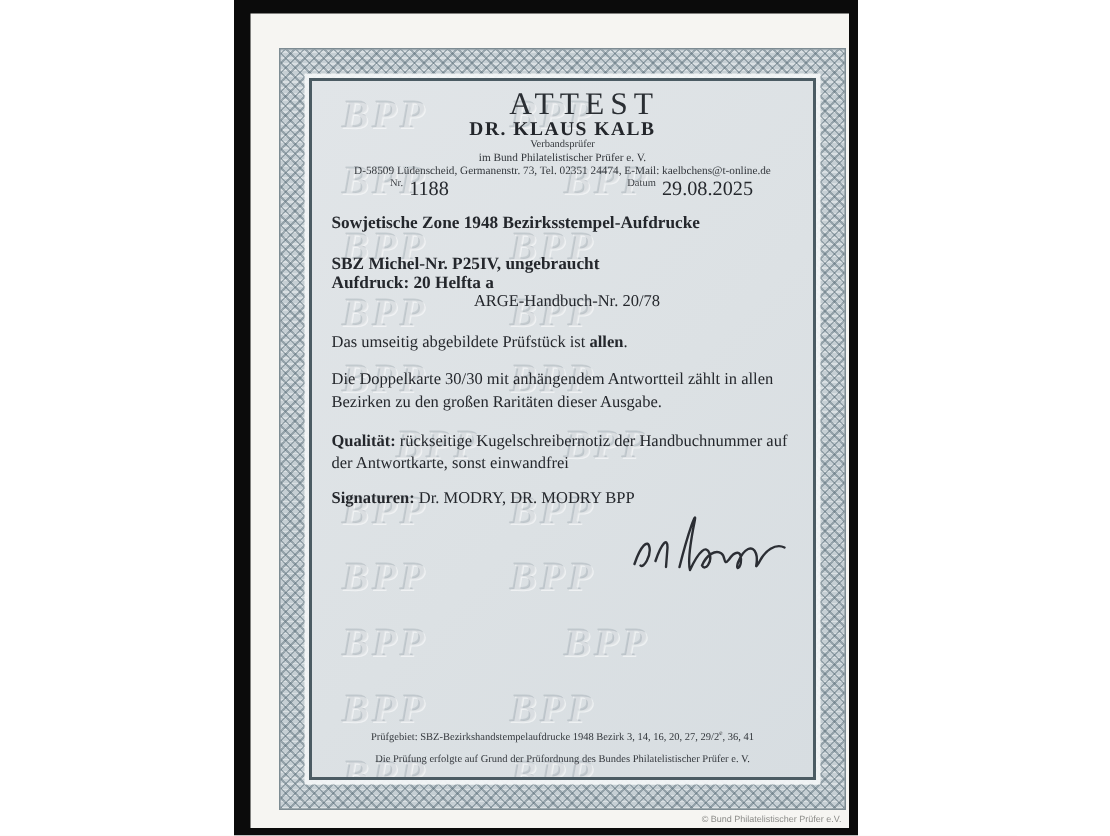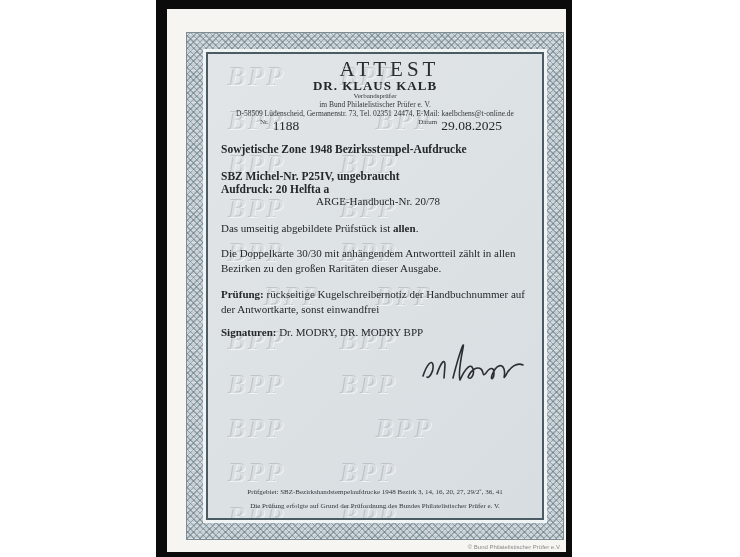--- a/index.html
+++ b/index.html
@@ -111,21 +111,21 @@
             <div class="tb heading">Sowjetische Zone 1948 Bezirksstempel-Aufdrucke</div>
 
             <div class="tb item1">SBZ Michel-Nr. P25IV, ungebraucht</div>
             <div class="tb item2">Aufdruck: 20 Helfta a</div>
             <div class="tb item3">ARGE-Handbuch-Nr. 20/78</div>
 
             <div class="tb verdict"><span>Das umseitig abgebildete Prüfstück ist </span><b>allen</b><span>.</span></div>
 
             <div class="tb rarity">Die Doppelkarte 30/30 mit anhängendem Antwortteil zählt in allen Bezirken zu den großen Raritäten dieser Ausgabe.</div>
 
-            <div class="tb quality"><b>Prüfung:</b><span> rückseitige Kugelschreibernotiz der Handbuchnummer auf der Antwortkarte, sonst einwandfrei</span></div>
+            <div class="tb quality"><b>Qualität:</b><span> rückseitige Kugelschreibernotiz der Handbuchnummer auf der Antwortkarte, sonst einwandfrei</span></div>
 
             <div class="tb sigs"><b>Signaturen:</b><span> Dr. MODRY, DR. MODRY BPP</span></div>
 
             <div class="signature">
               <svg width="130" height="62" viewBox="0 0 130 62">
                 <path d="M10 44 C 14 32, 19 27, 20 33 C 21 39, 16 47, 14 45 M24 42 C 28 30, 32 26, 32 33 L 31 46 M40 46 C 46 22, 52 6, 50 16 C 48 26, 45 41, 47 48 C 53 35, 58 31, 60 37 C 62 43, 57 49, 55 45 C 58 38, 64 34, 68 37 C 71 39, 69 46, 73 41 C 77 35, 81 35, 81 41 C 81 47, 77 49, 79 43 C 83 33, 89 31, 91 37 C 93 43, 89 49, 93 43 C 97 35, 104 30, 110 33" stroke="#2b2e34" fill="none" stroke-width="1.6" stroke-linecap="round" stroke-linejoin="round"></path>
               </svg>
             </div>
 
             <div class="foot f1"><span>Prüfgebiet: SBZ-Bezirkshandstempelaufdrucke 1948 Bezirk 3, 14, 16, 20, 27, 29/2</span><sup>e</sup><span>, 36, 41</span></div>

